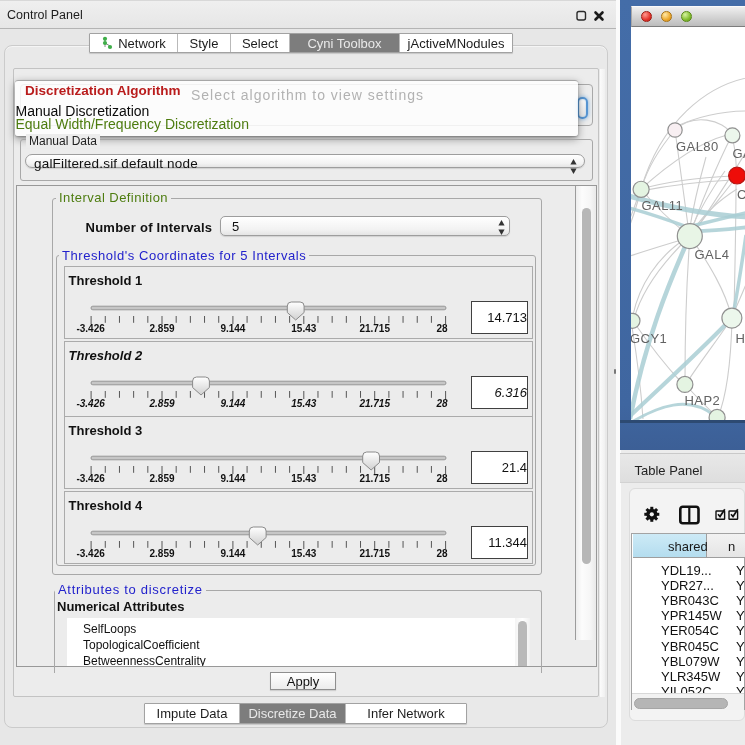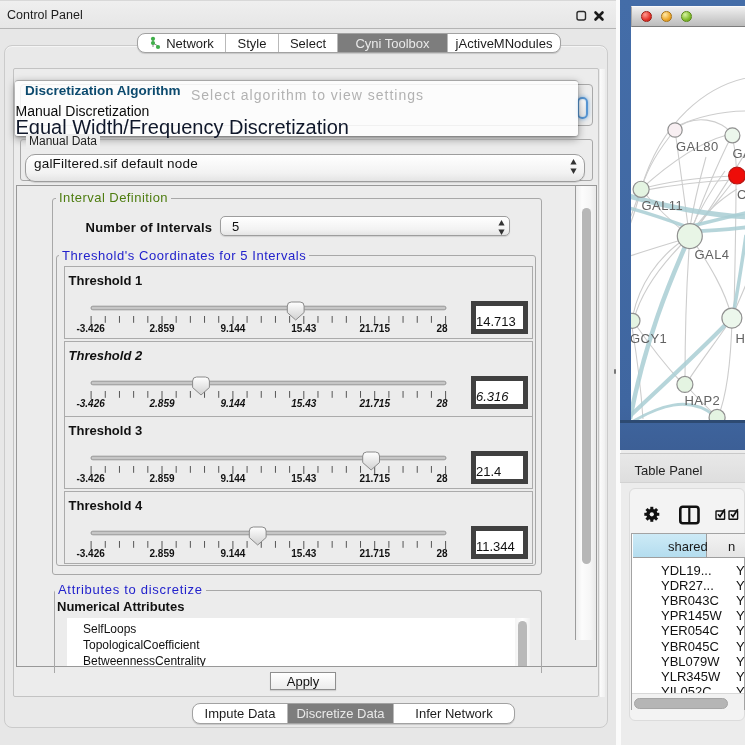--- a/index.html
+++ b/index.html
@@ -5,35 +5,35 @@
 * { margin:0; padding:0; box-sizing:border-box; }
 html,body { width:745px; height:745px; overflow:hidden; }
 body { font-family:"Liberation Sans", sans-serif; background:#e7e7e7; position:relative; }
 .abs { position:absolute; }
 
 #titlebar { left:0; top:0; width:616px; height:29px; background:linear-gradient(#efefef,#e6e6e6); border-bottom:1px solid #b4b4b4; border-top:1px solid #d8d8d8; }
 #titlebar .t { position:absolute; left:7px; top:6.6px; font-size:12.5px; color:#1d1d1d; }
 #outerpanel { left:4px; top:45px; width:604px; height:683px; background:#e9e9e9; border:1px solid #cbcbcb; border-radius:8px; box-shadow:inset 0 1px 0 #f5f5f5; }
 #innerpanel { left:13px; top:68px; width:586px; height:629px; background:#ececec; border:1px solid #c3c3c3; border-radius:2px; }
 
-.tabbar { background:#ffffff; border:1px solid #a2a2a2; border-radius:8px; display:flex; box-shadow:0 1px 1px rgba(0,0,0,0.15); overflow:hidden;margin-left:48px; }
+.tabbar { background:#ffffff; border:1px solid #a2a2a2; border-radius:1px; display:flex; box-shadow:0 1px 1px rgba(0,0,0,0.15); overflow:hidden; }
 .tabbar .seg { font-size:13px; color:#1c1c1c; display:flex; align-items:center; justify-content:center; border-right:1px solid #b9b9b9; }
 .tabbar .seg:last-child { border-right:none; }
 .tabbar .seg.sel { background:#7d7d7d; color:#e9e9e9; }
 #toptabs { left:89px; top:33px; width:424px; height:20px; }
 #bottabs { left:144px; top:703px; width:323px; height:21px; }
 
 .grp { border:1px solid #a8a8a8; border-radius:3px; }
 .grplabel { position:absolute; background:#ececec; padding:0 3px; font-size:12px; }
 
 .combo { background:linear-gradient(#ffffff,#f2f2f2 70%,#e4e4e4); border:1px solid #9d9d9d; border-radius:5px; box-shadow:0 1px 1px rgba(0,0,0,0.12); font-size:13px; color:#111; }
 
 .tpanel { border:1px solid #ababab; background:#ececec; }
 .tpanel .tt { position:absolute; left:3.5px; top:5.5px; font-size:13px; font-weight:bold; color:#111; }
-.tfield { position:absolute; left:406px; top:34px; width:57px; height:33px; background:#fff; border:5px solid #404040; font-size:13px; color:#111; text-align:left; line-height:31px; }
+.tfield { position:absolute; left:406px; top:34px; width:57px; height:33px; background:#fff; border:1px solid #404040; font-size:13px; color:#111; text-align:right; line-height:31px; }
 
 #applybtn { left:270px; top:672px; width:66px; height:18px; background:linear-gradient(#ffffff,#ececec); border:1px solid #8f8f8f; border-radius:0; font-size:13px; color:#111; text-align:center; line-height:17px; box-shadow:0 1px 1px rgba(0,0,0,0.12); }
 
 #popup { left:15px; top:80px; width:563px; height:56px; background:rgba(255,255,255,0.84); border-radius:3px; box-shadow:0 3px 9px rgba(0,0,0,0.4), 0 1px 2px rgba(0,0,0,0.25); border-top:1px solid rgba(110,110,110,0.6); }
 
 #netwin { left:620px; top:0; width:125px; height:450px; background:linear-gradient(#446da8,#3f66a0 90%,#3c5f96); }
 #nettitle { left:631px; top:6px; width:114px; height:21px; background:linear-gradient(#f0f0f0,#d8d8d8 45%,#bcbcbc); border-bottom:1px solid #7d7d7d; border-top:1px solid #fafafa; border-left:1px solid #a8a8a8; }
 .light { position:absolute; top:11.2px; width:10.5px; height:10.5px; border-radius:50%; }
 #canvas { left:631px; top:27px; width:114px; height:393px; background:#ffffff; }
 #canvshadow { left:620px; top:420px; width:125px; height:3px; background:#2d4a72; }
@@ -72,28 +72,28 @@
   <div class="seg" style="width:53px;">Style</div>
   <div class="seg" style="width:59px;">Select</div>
   <div class="seg sel" style="width:110px;">Cyni Toolbox</div>
   <div class="seg" style="width:112px;">jActiveMNodules</div>
 </div>
 
 <div class="abs grp" style="left:20px; top:83.5px; width:573px; height:42px; border-radius:4px;"></div>
 <div class="abs" style="left:577px; top:97px; width:11px; height:22px; background:linear-gradient(#fff,#e8e8e8); border:2px solid #5795d2; border-radius:5px; box-shadow:0 0 4px #79aede, inset 0 0 2px #a5c9e8;"></div>
 
 <div class="abs" id="popup"></div>
-<div class="abs" style="left:25px; top:82.5px; font-size:13.5px; font-weight:bold; color:#0c4a6e;">Discretization Algorithm</div>
+<div class="abs" style="left:25px; top:82.5px; font-size:13.5px; font-weight:bold; color:#b91c1c;">Discretization Algorithm</div>
 <div class="abs" style="left:26px; top:86.5px; width:563px; text-align:center; font-size:14px; color:#b2b2b2; letter-spacing:1px;">Select algorithm to view settings</div>
 <div class="abs" style="left:15.5px; top:102.5px; font-size:14px; font-weight:normal; color:#0a0a0a;">Manual Discretization</div>
-<div class="abs" style="left:15.5px; top:115.5px; font-size:20px; color:#0f172a;">Equal Width/Frequency Discretization</div>
+<div class="abs" style="left:15.5px; top:115.5px; font-size:14px; color:#4d7c0f;">Equal Width/Frequency Discretization</div>
 
 <div class="abs grp" style="left:20px; top:139px; width:573px; height:42px;"></div>
 <div class="abs grplabel" style="left:26px; top:134px; color:#222;">Manual Data</div>
-<div class="abs combo" style="left:25px; top:154px; width:560px; height:28px;border-radius:10px;">
+<div class="abs combo" style="left:25px; top:154px; width:560px; height:14px;border-radius:10px;">
   <span style="position:absolute; left:8px; top:1px; font-size:13.5px; letter-spacing:0.2px;">galFiltered.sif default node</span>
   <svg style="position:absolute; right:6px; top:2.5px;" width="9" height="17" viewBox="0 0 9 17">
       <path d="M4.5 1 L7.6 6.6 L1.4 6.6 Z" fill="#333"></path>
       <path d="M4.5 16 L1.4 10.4 L7.6 10.4 Z" fill="#333"></path>
     </svg>
 </div>
 
 <div class="abs" style="left:16px; top:185px; width:581px; height:482px; border:1px solid #989898; background:#ececec;"></div>
 
 <div class="abs" style="left:575px; top:186px; width:21px; height:454px; border-left:1px solid #9b9b9b; background:linear-gradient(90deg,#ededed,#fcfcfc 30%,#f6f6f6 70%,#e9e9e9);"></div>

